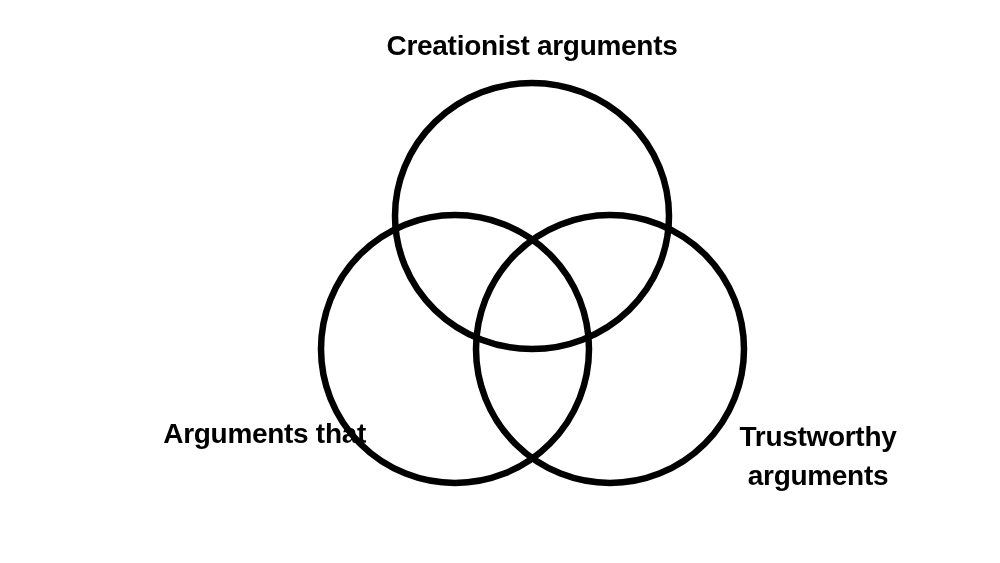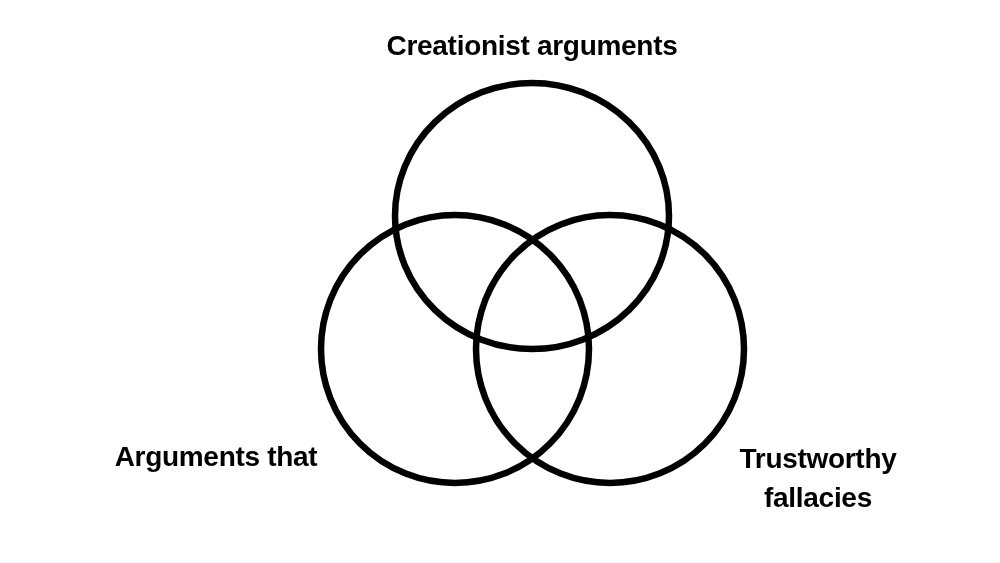--- a/index.html
+++ b/index.html
@@ -36,26 +36,27 @@
     text-align: center;
     letter-spacing: -0.3px;
   }
   .label-top {
     left: 0px;
     top: 26px;
     width: 1000px;
   }
   .label-bottom-left {
     left: 34px;
-    top: 437px;
+    top: 414px;
     width: 300px;
+    text-align: right;
   }
   .label-bottom-right {
     left: 636px;
-    top: 439px;
+    top: 417px;
     width: 300px;
     text-align: center;
   }
   .label-line {
     display: block;
   }
 </style>
 </head>
 <body>
 
@@ -70,16 +71,16 @@
   <div class="label label-top" style="color: rgb(0, 0, 0);">
     <span class="label-line">Creationist arguments</span>
   </div>
 
   <div class="label label-bottom-left" style="color: rgb(0, 0, 0);">
     <span class="label-line">Arguments that</span>
   </div>
 
   <div class="label label-bottom-right" style="color: rgb(0, 0, 0);">
     <span class="label-line">Trustworthy</span>
-    <span class="label-line">fallacies</span>
+    <span class="label-line">arguments</span>
   </div>
 
 </div>
 
 </body></html>

